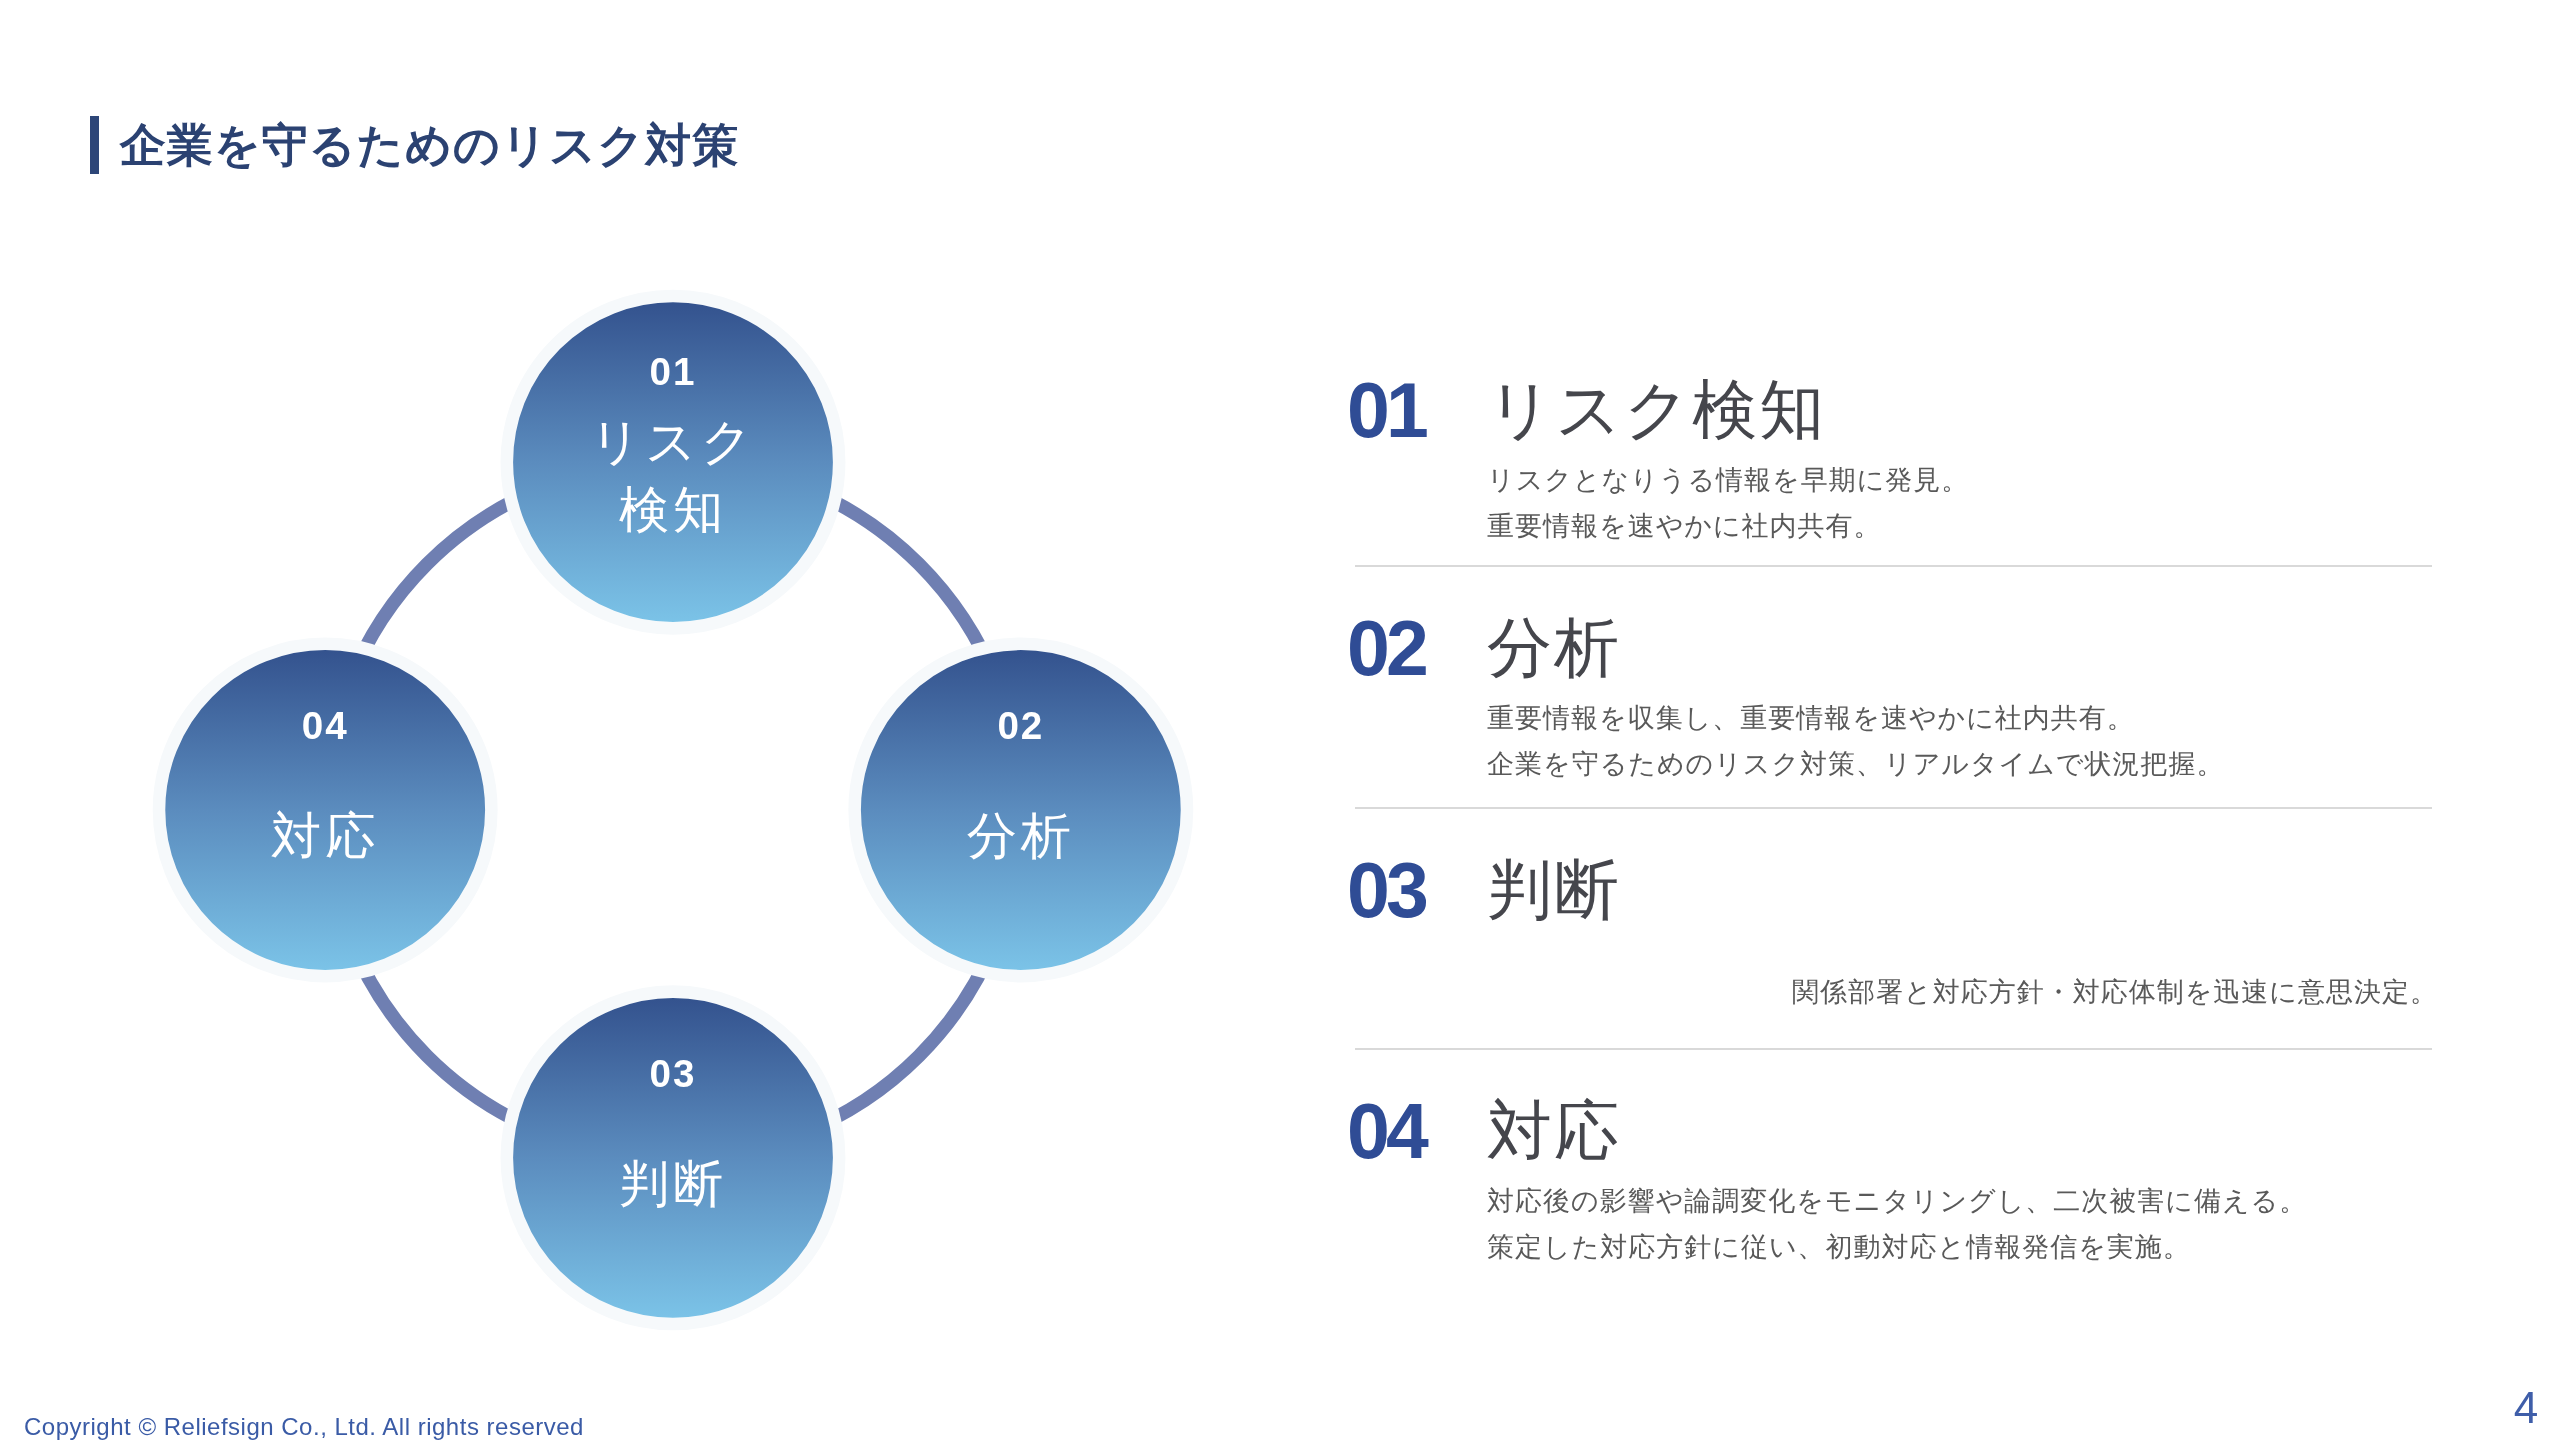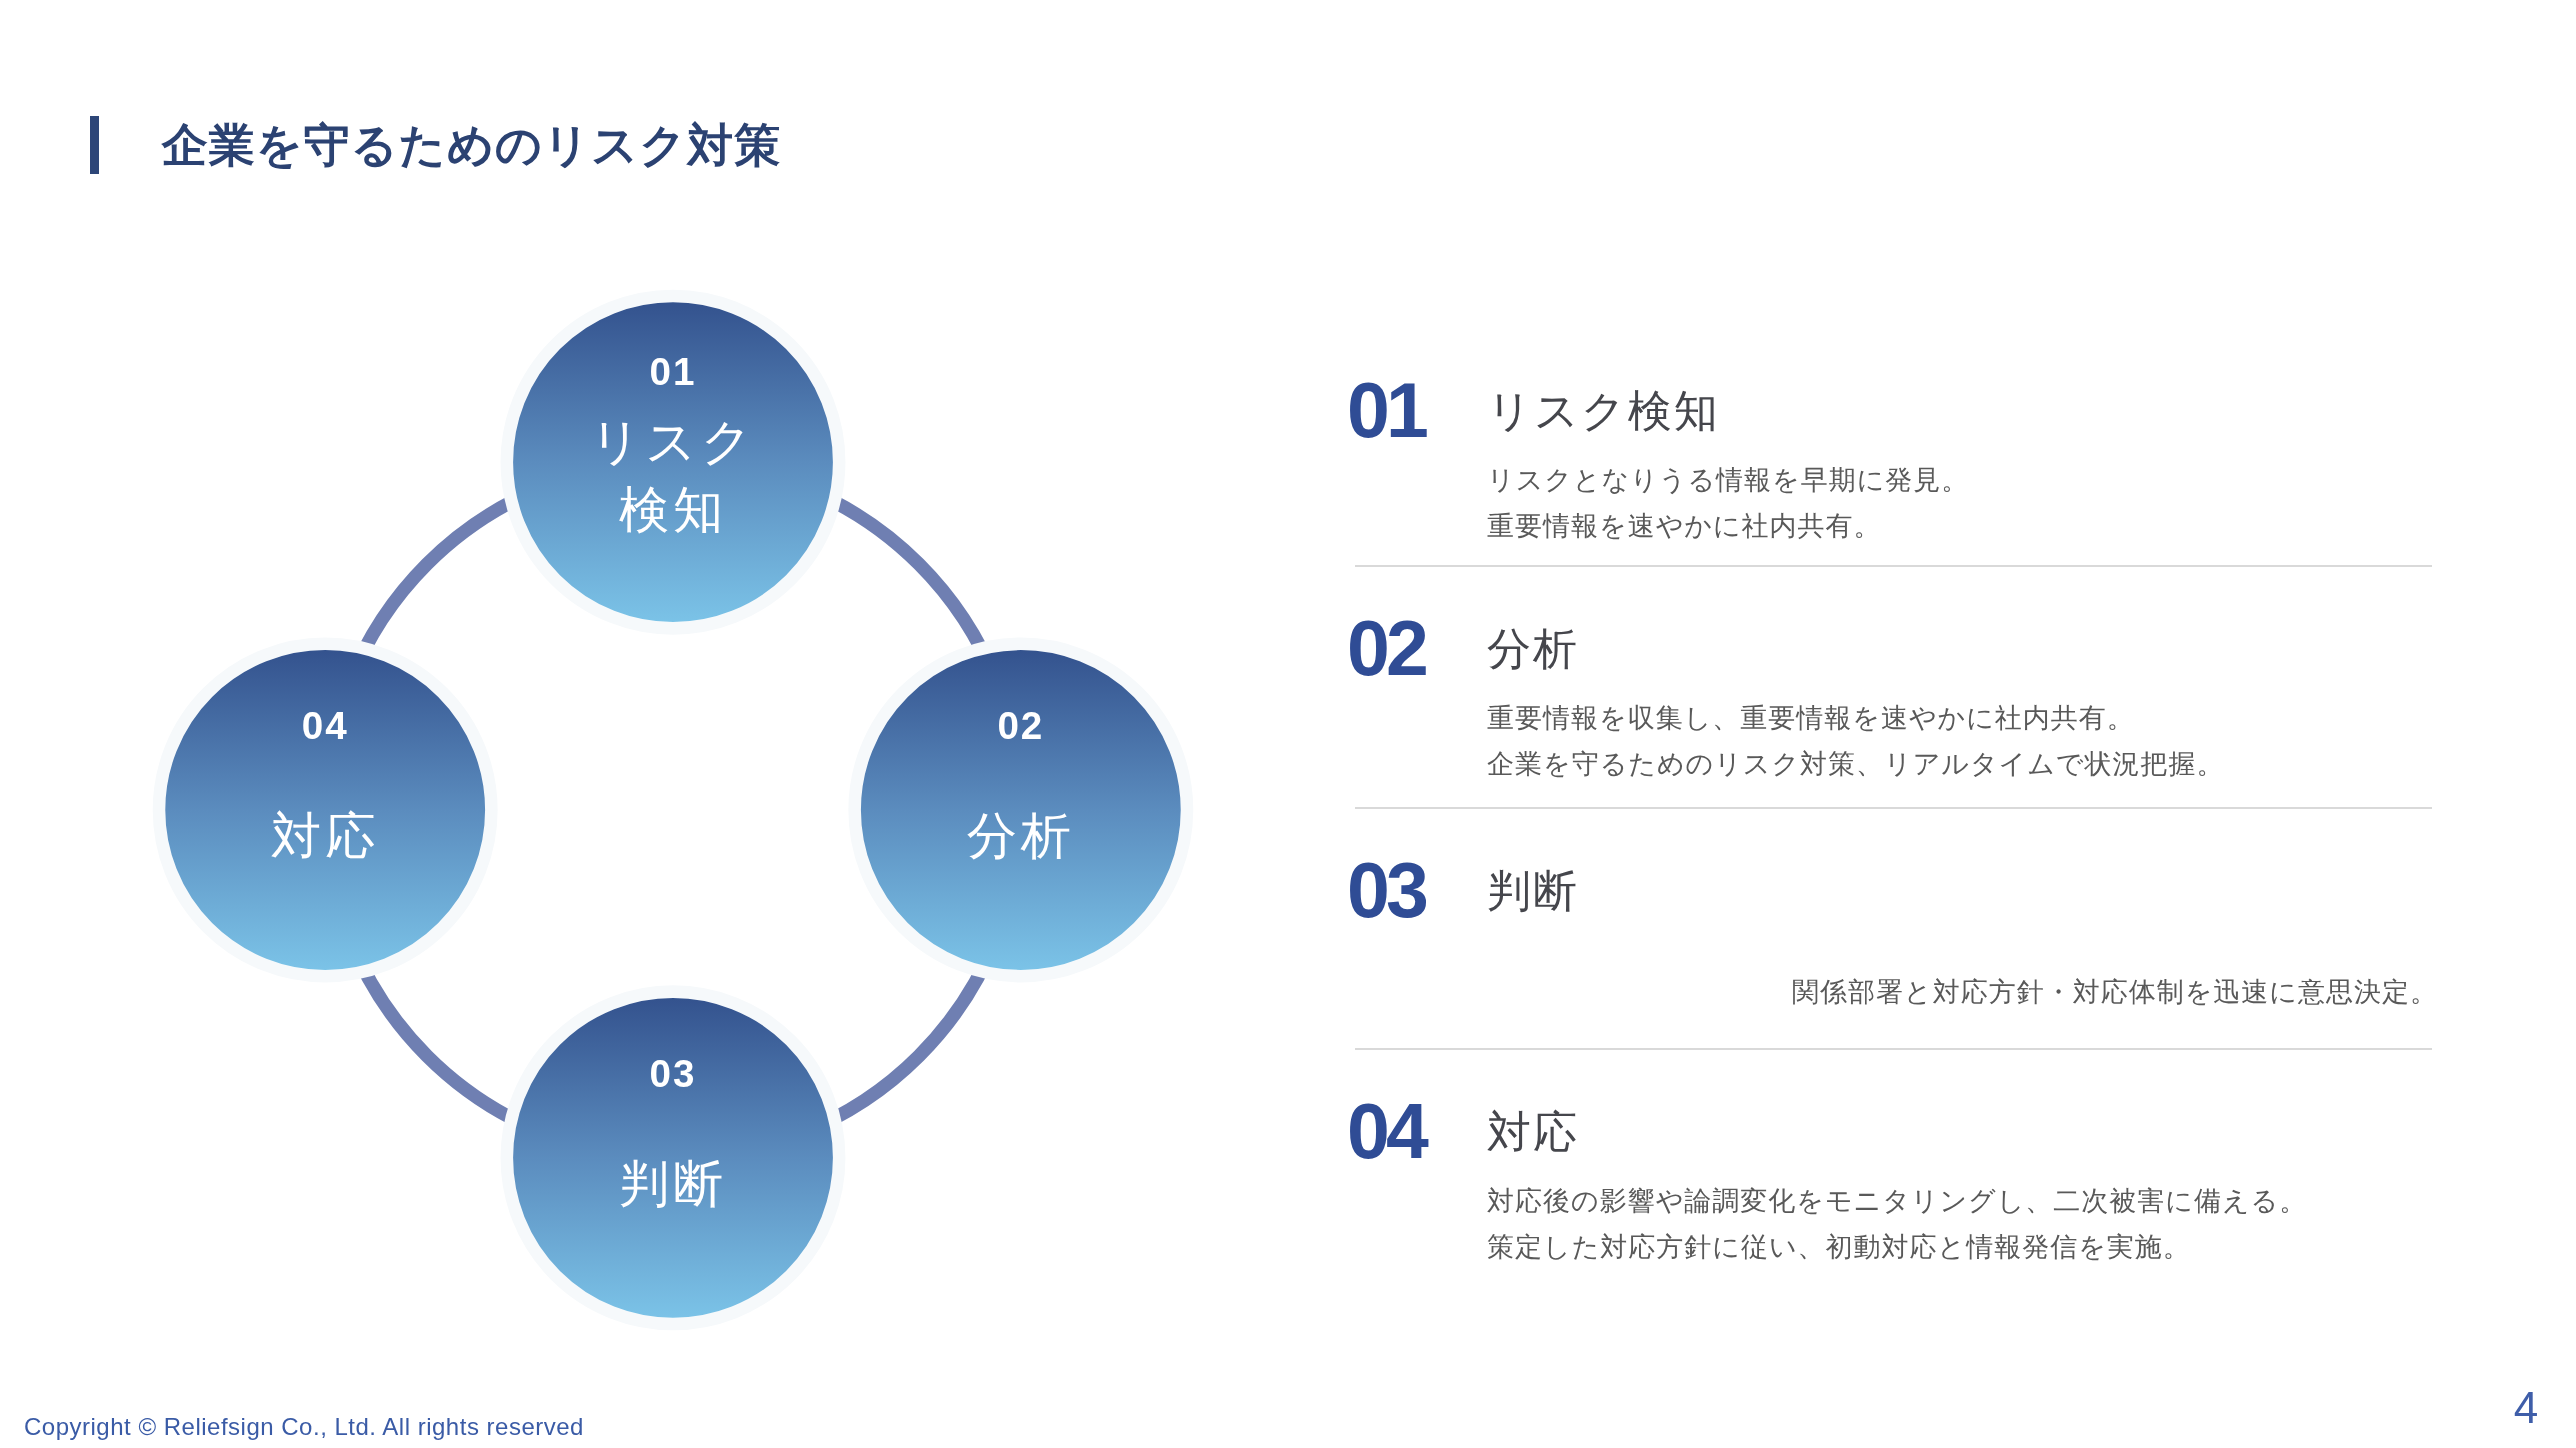--- a/index.html
+++ b/index.html
@@ -4,41 +4,41 @@
 <style>
   * { margin: 0; padding: 0; box-sizing: border-box; }
   html, body { background: #ffffff; }
   body {
     font-family: "Liberation Sans", "DejaVu Sans", sans-serif;
     width: 2576px; height: 1449px; position: relative; overflow: hidden;
   }
   .slide { position: absolute; inset: 0; background: #ffffff; }
 
   
-  .title-wrap { position: absolute; left: 90px; top: 116px; display: flex; align-items: center; gap: 42px; }
+  .title-wrap { position: absolute; left: 90px; top: 116px; display: flex; align-items: center; }
   .title-bar { width: 8.7px; height: 58px; background: #2e4678; margin-right: 21px; }
   .page-title { font-size: 46px; font-weight: 700; color: #2b4272; letter-spacing: 1px; line-height: 58px; }
 
   
   .diagram { position: absolute; left: 45px; top: 182px; width: 1256px; height: 1256px; }
   .diagram svg { width: 100%; height: 100%; display: block; }
   .diagram text { font-family: "Liberation Sans", "DejaVu Sans", sans-serif; fill: #ffffff; }
   .circle-number { font-size: 40px; font-weight: 700; letter-spacing: 2px; }
   .circle-label  { font-size: 52px; font-weight: 500; letter-spacing: 4px; }
 
   
   .details { position: absolute; left: 1347px; top: 0; width: 1091px; }
   .detail-item { position: absolute; left: 0; width: 1091px; display: flex; align-items: flex-start; }
   .detail-num {
     width: 140px; flex: 0 0 140px;
     font-size: 77px; font-weight: 700; color: #2f4c95;
     line-height: 77px; letter-spacing: -3.9px;
   }
   .detail-body { flex: 1 1 auto; }
-  .detail-heading { font-size: 44px; font-weight: 500; color: #45464c; line-height: 77px; letter-spacing: 1.9px; }
+  .detail-heading { font-size: 65px; font-weight: 500; color: #45464c; line-height: 77px; letter-spacing: 1.9px; font-family: Liberation Serif, serif; }
   .detail-desc { margin-top: 7.7px; font-size: 27px; color: #595959; line-height: 46px; letter-spacing: 1px; }
   .detail-item.gap-lg .detail-desc { margin-top: 40px; text-align: right; }
   .divider { position: absolute; left: 1355px; width: 1077px; height: 1.9px; background: #d9d9d9; }
 
   
   .footer-copyright {
     position: absolute; left: 24px; top: 1413px;
     font-size: 24px; color: #3a5ba6; letter-spacing: 0.5px;
   }
   .page-number {

